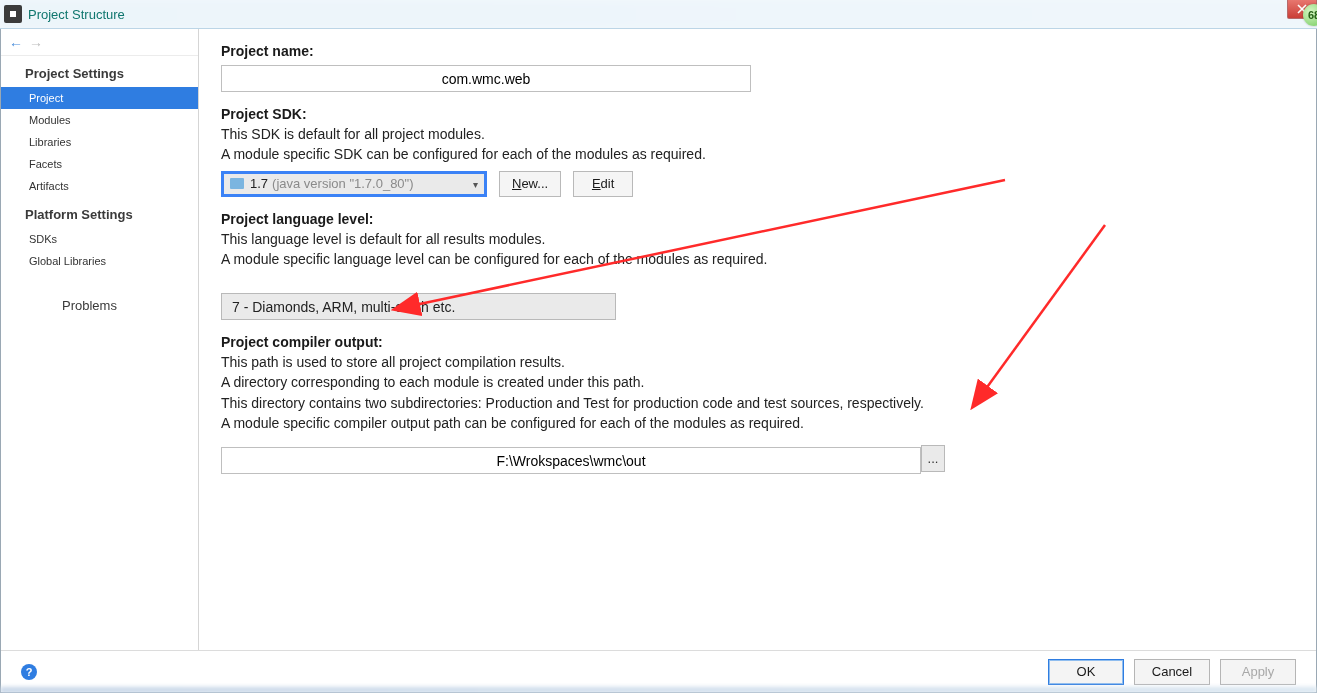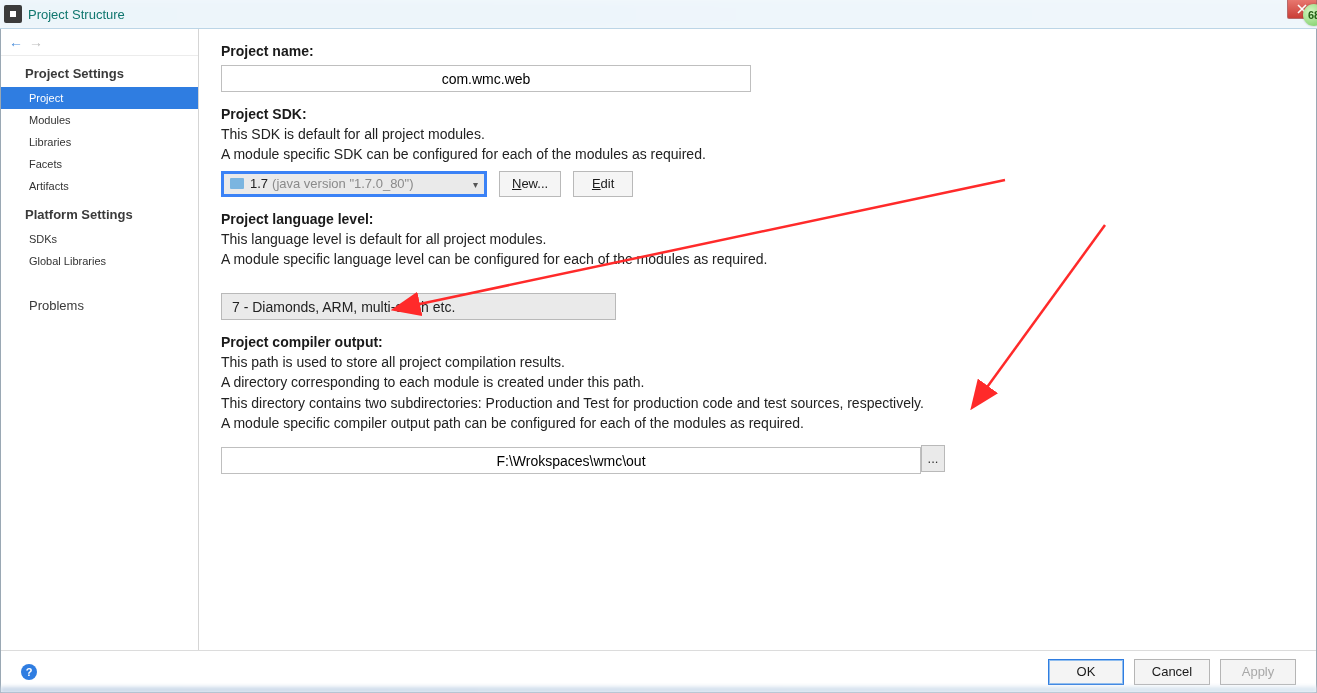--- a/index.html
+++ b/index.html
@@ -135,21 +135,21 @@
       <div class="side-section">Project Settings</div>
       <div class="side-item selected">Project</div>
       <div class="side-item">Modules</div>
       <div class="side-item">Libraries</div>
       <div class="side-item">Facets</div>
       <div class="side-item">Artifacts</div>
       <div class="side-section">Platform Settings</div>
       <div class="side-item">SDKs</div>
       <div class="side-item">Global Libraries</div>
       <div class="side-spacer"></div>
-      <div class="side-section" style="font-weight:normal; padding-left:28px; padding-top:20px;">Problems</div>
+      <div class="side-section" style="font-weight:normal; padding-left:28px; padding-top:20px;margin-left:33px;">Problems</div>
     </div>
 
     <div class="content">
 
       <div class="field-label">Project name:</div>
       <input class="text-input" type="text" value="com.wmc.web" style="">
 
       <div class="field-label mt">Project SDK:</div>
       <div class="field-desc">This SDK is default for all project modules.</div>
       <div class="field-desc">A module specific SDK can be configured for each of the modules as required.</div>
@@ -158,21 +158,21 @@
           <span class="folder"></span>
           <span class="ver">1.7</span>
           <span class="hint">(java version "1.7.0_80")</span>
           <span class="chev">▾</span>
         </div>
         <div class="btn"><span style="text-decoration:underline">N</span>ew...</div>
         <div class="btn"><span style="text-decoration:underline">E</span>dit</div>
       </div>
 
       <div class="field-label mt">Project language level:</div>
-      <div class="field-desc">This language level is default for all project modules.</div>
+      <div class="field-desc">This language level is default for all results modules.</div>
       <div class="field-desc">A module specific language level can be configured for each of the modules as required.</div>
       <div class="lang-select">7 - Diamonds, ARM, multi-catch etc.</div>
 
       <div class="field-label mt">Project compiler output:</div>
       <div class="field-desc">This path is used to store all project compilation results.</div>
       <div class="field-desc">A directory corresponding to each module is created under this path.</div>
       <div class="field-desc">This directory contains two subdirectories: Production and Test for production code and test sources, respectively.</div>
       <div class="field-desc">A module specific compiler output path can be configured for each of the modules as required.</div>
       <div class="output-row">
         <input class="text-input wide" type="text" value="F:\Wrokspaces\wmc\out" style="">

